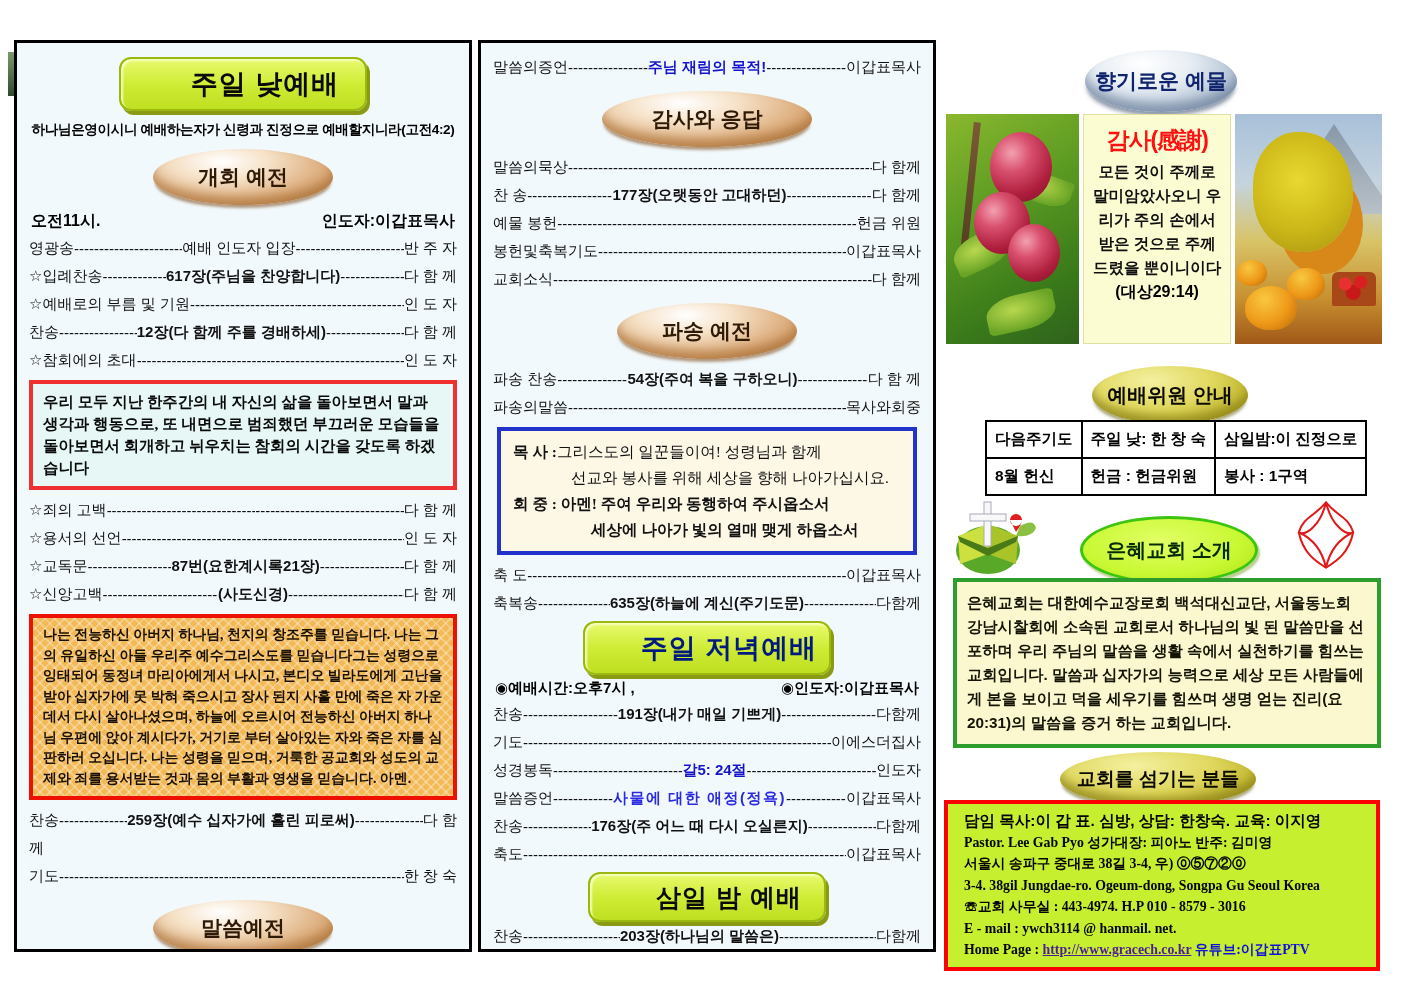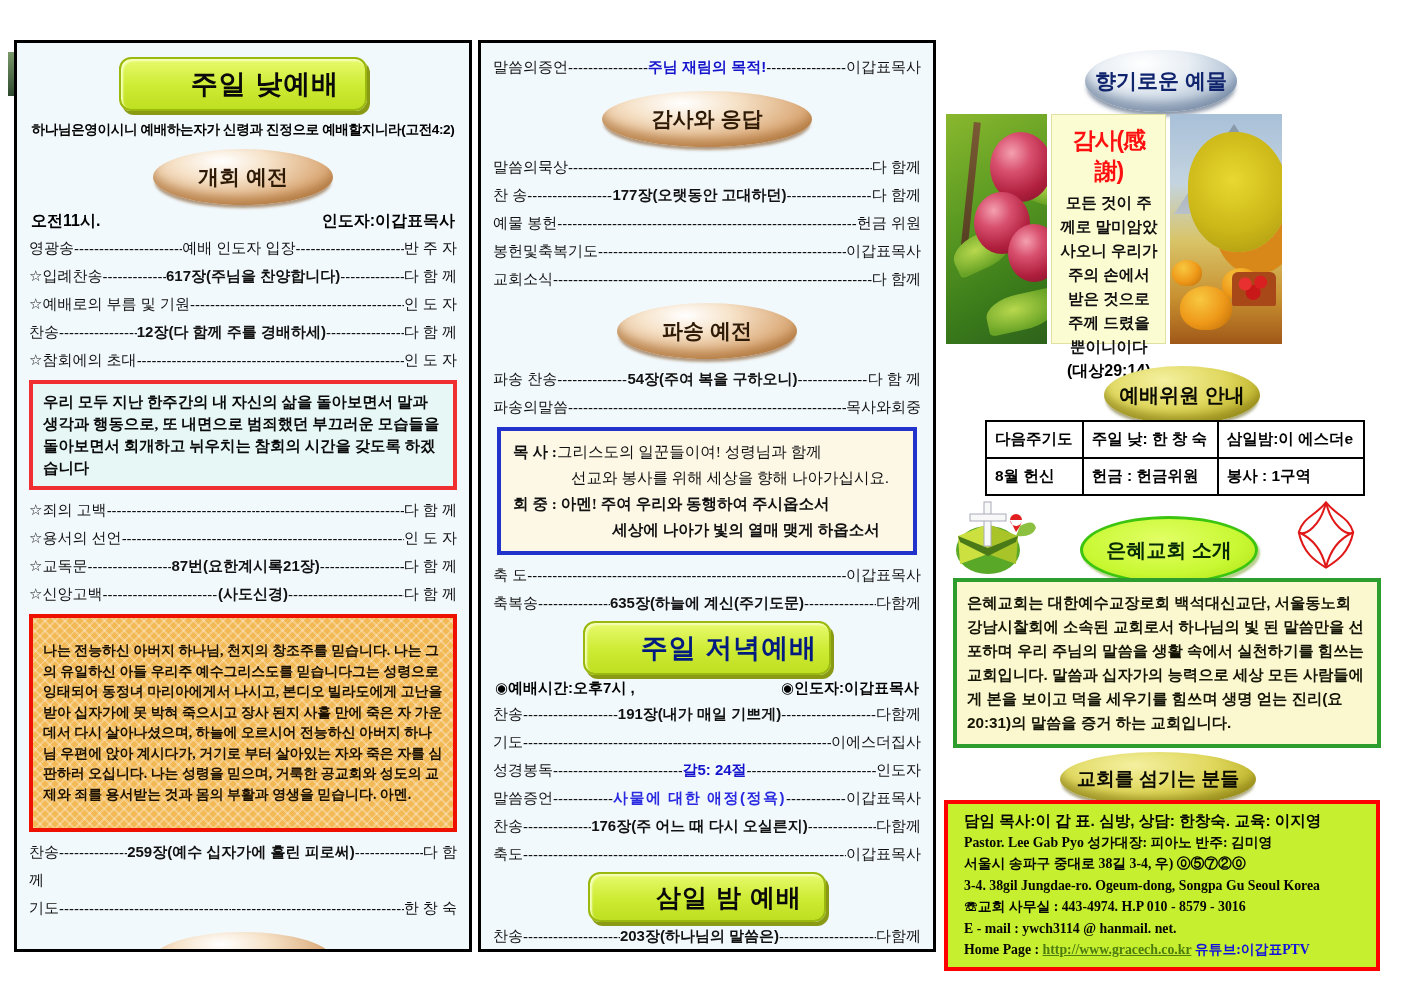--- a/index.html
+++ b/index.html
@@ -33,46 +33,46 @@
   .line{display:flex;align-items:center;height:28px;font-size:15px;color:#111;white-space:nowrap;overflow:hidden;}
   .line .fill{flex:1;overflow:hidden;min-width:6px;}
   .line .fill::before{content:"----------------------------------------------------------------------------------------------------";letter-spacing:0;}
   .line .mid.b{font-weight:bold;}
   .line .mid.blue{font-weight:bold;color:#1414cc;}
   .line .mid.bluefx{font-weight:bold;color:#2a2ae0;letter-spacing:1.5px;}
 
   
   .box{box-sizing:border-box;font-family:Liberation Serif, serif;}
   .repent{margin:6px 0;border:4px solid #f03030;background:#e6f7f6;padding:7px 10px;font-weight:bold;font-size:15.4px;line-height:22px;color:#0a0a0a;}
-  .creed{margin:6px 0;border:4px solid #ee1100;padding:23px 10px;font-weight:bold;font-size:13.9px;line-height:20.5px;color:#1a1000;
+  .creed{margin:6px 0;border:4px solid #ee1100;padding:7px 10px;font-weight:bold;font-size:13.9px;line-height:20.5px;color:#1a1000;
     background:
       repeating-linear-gradient(45deg, rgba(255,255,255,.28) 0 2px, transparent 2px 7px),
       repeating-linear-gradient(-45deg, rgba(255,255,255,.28) 0 2px, transparent 2px 7px),
       #f2b954;}
   .sendbox{margin:6px 4px;border:4px solid #2233cc;background:#fdf7e6;padding:8px 12px;font-size:15.5px;color:#111;}
   .bline{line-height:26px;white-space:nowrap;}
   .bline .bp{font-weight:bold;}
   .bline.indent{padding-left:58px;}
   .bline.boldline{font-weight:bold;}
-  .bline.indent2{padding-left:78px;text-align:center;}
+  .bline.indent2{padding-left:78px;}
 
   
   .rcol{position:absolute;left:940px;top:0;width:460px;height:992px;}
   .oval.silver{position:absolute;left:145px;top:40px;width:152px;height:62px;font-size:21px;color:#10246e;
     background:radial-gradient(ellipse at 38% 22%, #ffffff 0%, #e8eef4 35%, #b4c4d6 70%, #7e98b4 100%);
     box-shadow:0 6px 4px -2px rgba(60,80,110,.6), inset 0 -9px 10px rgba(90,110,140,.5);}
   .oval.olive{background:radial-gradient(ellipse at 38% 25%, #f4f0a0 0%, #e0d85e 45%, #b9ae24 80%, #857b10 100%);
     box-shadow:0 5px 3px -2px rgba(100,95,20,.55), inset 0 -8px 9px rgba(120,110,20,.5);color:#0a0a00;}
-  .oval.ov-committee{position:absolute;left:164px;top:356px;width:156px;height:58px;font-size:20px;}
+  .oval.ov-committee{position:absolute;left:152px;top:356px;width:156px;height:58px;font-size:20px;}
   .oval.ov-servants{position:absolute;left:120px;top:742px;width:196px;height:54px;font-size:19px;}
   .oval.green{position:absolute;left:140px;top:506px;width:172px;height:62px;font-size:20px;color:#052a05;
     background:radial-gradient(ellipse at 45% 35%, #e2ff66 0%, #c8f832 60%, #aade12 100%);
     border:3px solid #3cc410;box-shadow:2px 3px 2px rgba(120,160,30,.5);}
 
-  .photos{position:absolute;left:6px;top:114px;width:336px;height:230px;display:flex;gap:4px;}
+  .photos{position:absolute;left:6px;top:114px;width:436px;height:230px;display:flex;gap:4px;}
   .photo{height:230px;position:relative;overflow:hidden;}
   .photo.fruit{width:136px;background:linear-gradient(150deg,#8ab82e 0%,#5a9a22 40%,#3a7a1a 75%,#2e621c 100%);}
   .leaf{position:absolute;background:radial-gradient(ellipse at 40% 40%, #b8d84e, #6aa426 70%);border-radius:50% 10% 50% 10%;}
   .plum{position:absolute;border-radius:50%;background:radial-gradient(circle at 35% 30%, #f4a0b0 0%, #d8506e 30%, #b01f3e 65%, #7c1028 100%);}
   .branch{position:absolute;width:7px;height:150px;left:20px;top:8px;background:linear-gradient(#7a5a34,#4e3a1e);transform:rotate(6deg);}
   .photo.autumn{width:150px;background:linear-gradient(#a8c0d8 0%,#c4d4e0 30%,#d8c468 55%,#c89030 80%,#a05818 100%);}
   .mtn{position:absolute;right:-12px;top:10px;width:120px;height:90px;background:linear-gradient(#8898a8,#b8c0c8);clip-path:polygon(50% 0,100% 100%,0 100%);}
   .tree{position:absolute;left:18px;top:18px;width:100px;height:120px;border-radius:46% 54% 50% 50%;background:radial-gradient(circle at 45% 40%, #e8d830 0%, #ccb818 55%, #a89410 100%);box-shadow:18px 30px 0 -8px #d88818;}
   .pumpkin{position:absolute;border-radius:50% 50% 46% 46%;background:radial-gradient(circle at 38% 30%, #f8c840 0%, #ee9818 55%, #b86808 100%);}
   .apples{position:absolute;right:6px;bottom:38px;width:44px;height:34px;background:radial-gradient(circle at 30% 35%, #e83030 6px, transparent 7px),radial-gradient(circle at 65% 30%, #d82020 6px, transparent 7px),radial-gradient(circle at 48% 60%, #c81818 7px, transparent 8px),#a84818;border-radius:6px 6px 2px 2px;}
@@ -87,21 +87,21 @@
 
   .introbox{position:absolute;left:13px;top:578px;width:428px;box-sizing:border-box;border:4px solid #2d9e2d;background:#fbf8d0;
     padding:9px 10px;font-weight:bold;font-size:15.3px;line-height:24px;color:#141404;}
 
   .contactbox{position:absolute;left:4px;top:800px;width:436px;box-sizing:border-box;border:4px solid #ff0000;background:#c6ef2f;
     padding:6px 16px;font-size:13.8px;color:#050505;}
   .cline{line-height:21.5px;white-space:nowrap;font-weight:bold;}
   .cline.big{font-size:15.5px;}
   .cline.serif{font-family:"Liberation Serif","DejaVu Serif",serif;}
   .homepage{line-height:22px;white-space:nowrap;font-weight:bold;font-family:"Liberation Serif","DejaVu Serif",serif;}
-  .homepage a{color:#4d7c0f;text-decoration:underline;}
+  .homepage a{color:#4c1d95;text-decoration:underline;}
   .homepage .yt{color:#1111dd;}
 
   .bible-icon{position:absolute;left:8px;top:498px;width:92px;height:80px;}
   .emblem-icon{position:absolute;left:352px;top:498px;width:68px;height:74px;}
 </style>
 </head>
 <body>
 
 <div class="page">
   <div class="sliver"></div>
@@ -450,21 +450,21 @@
     </div>
 
     <div class="oval olive ov-committee">예배위원 안내</div>
 
     <table class="committee">
       <tbody>
 
           <tr>
             <td>다음주기도</td>
             <td>주일 낮: 한 창 숙</td>
-            <td>삼일밤:이 에스더e</td>
+            <td>삼일밤:이 진정으로</td>
           </tr>
 
           <tr>
             <td>8월 헌신</td>
             <td>헌금 : 헌금위원</td>
             <td>봉사 :  1구역</td>
           </tr>
         </tbody>
     </table>
 

